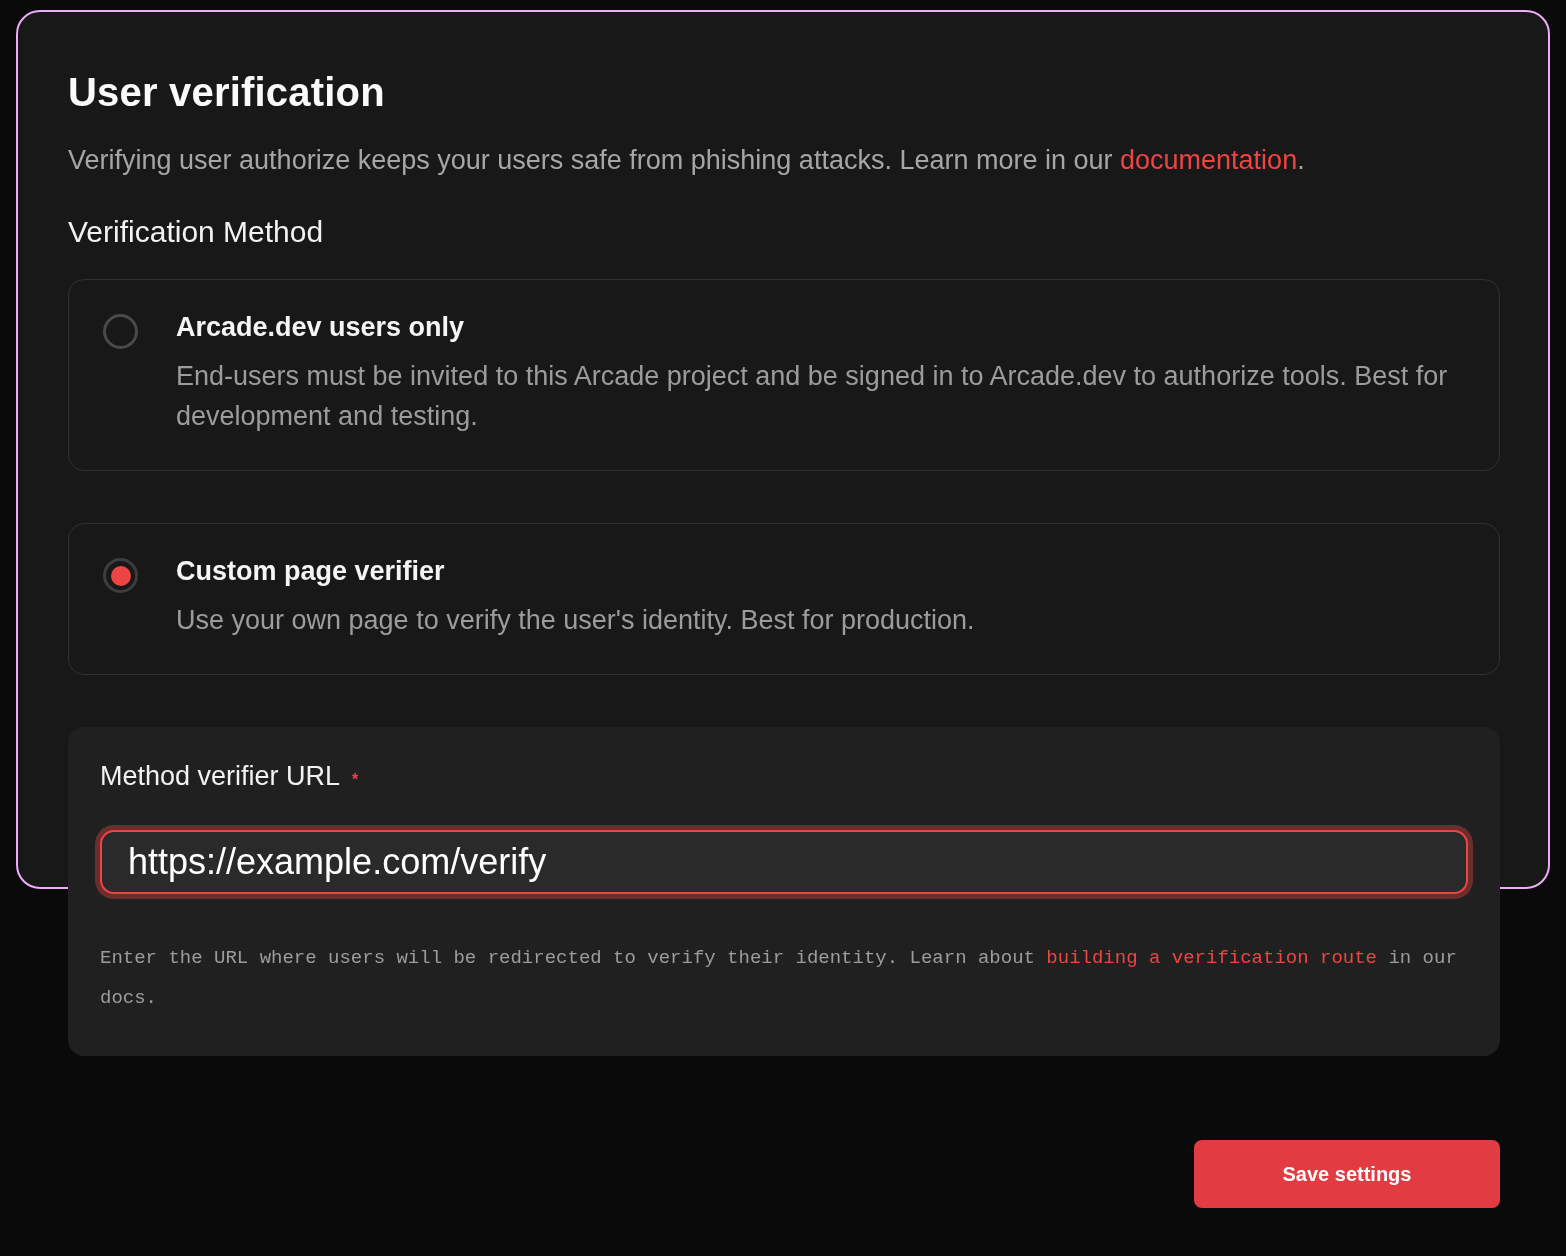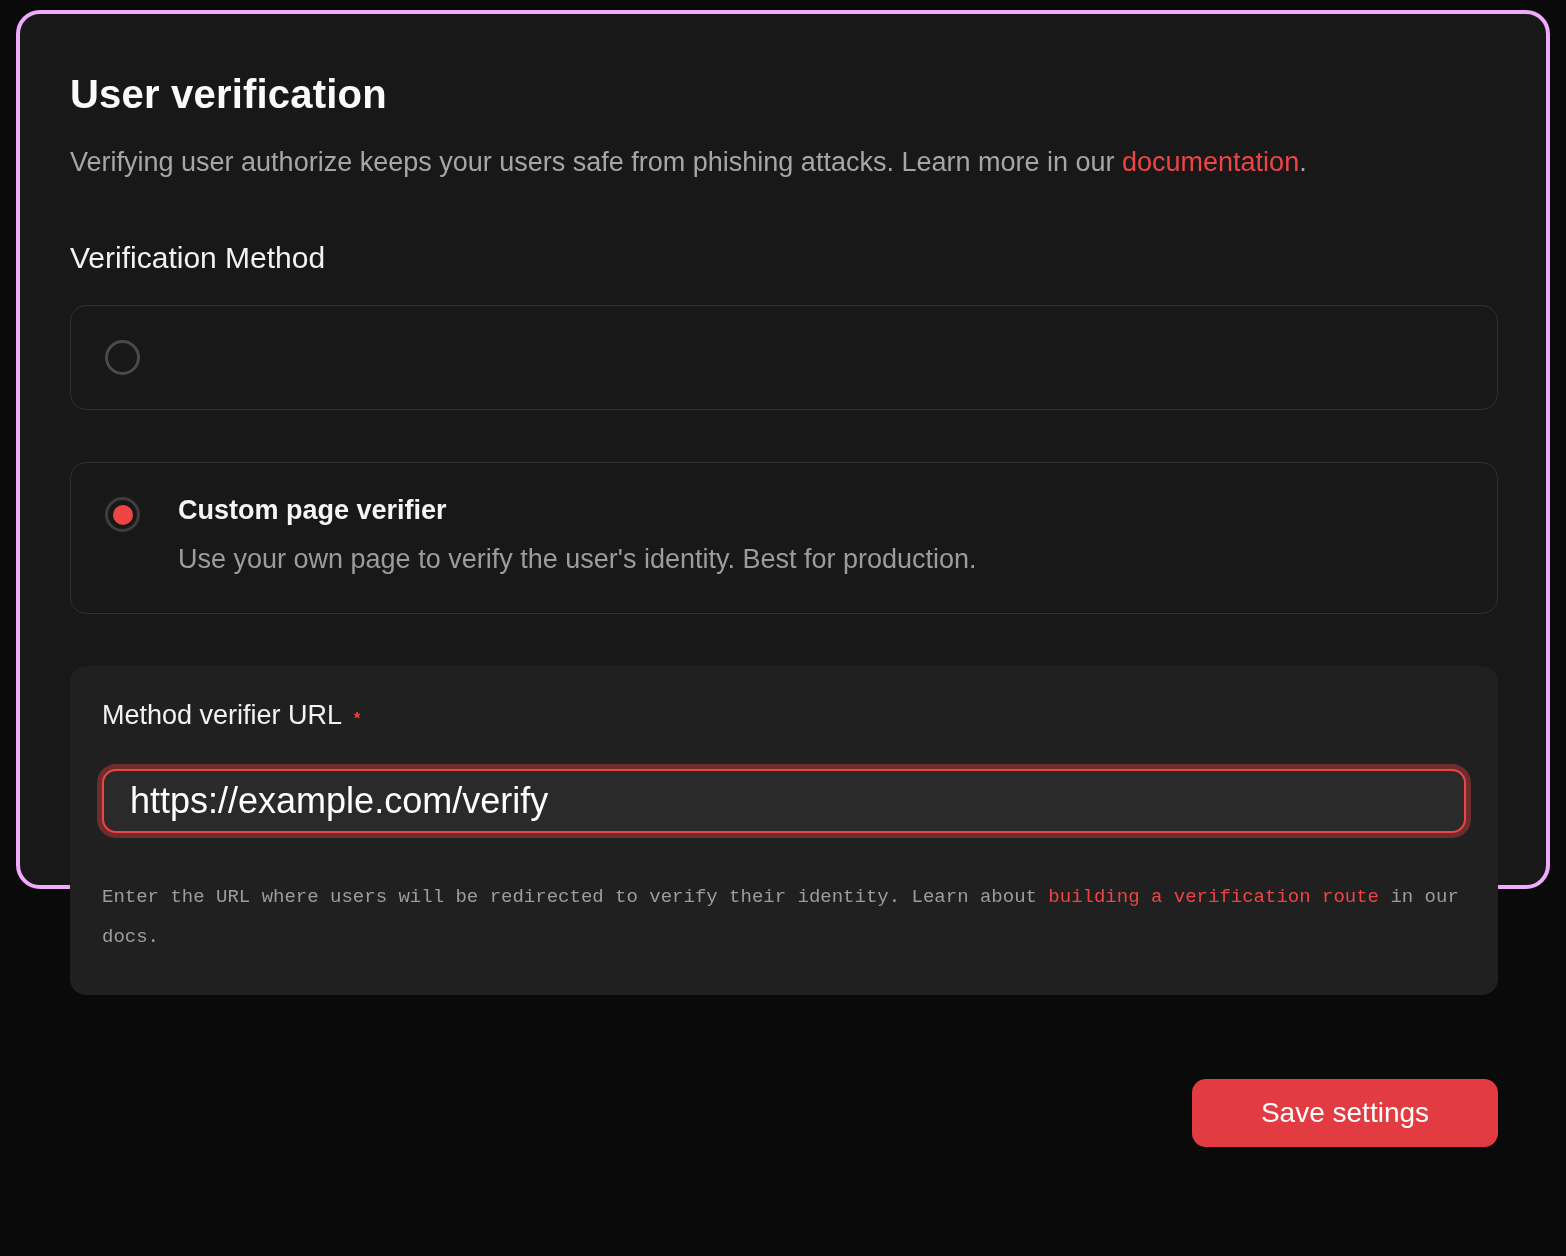--- a/index.html
+++ b/index.html
@@ -7,21 +7,21 @@
     width: 1566px; height: 1256px;
     background: #0a0a0a;
     font-family: "Liberation Sans", sans-serif;
     overflow: hidden;
   }
   .panel {
     position: absolute;
     left: 16px; top: 10px;
     width: 1534px; height: 879px;
     background: #181818;
-    border: 4px solid #f0abfc;
+    border: 2px solid #f0abfc;
     border-radius: 24px;
     padding: 58px 48px 38px 50px;
   }
   .page-title {
     font-size: 40px;
     font-weight: 700;
     color: #fafafa;
     letter-spacing: 0.2px;
   }
   .subtitle {
@@ -29,21 +29,21 @@
     font-size: 27px;
     color: #a6a6a6;
     line-height: 38px;
   }
   a.red-link {
     color: #ef4444;
     text-decoration: none;
     cursor: pointer;
   }
   .section-heading {
-    margin-top: 60px;
+    margin-top: 36px;
     font-size: 30px;
     font-weight: 500;
     color: #f2f2f2;
   }
   .option-card {
     margin-top: 30px;
     border: 1px solid #303030;
     border-radius: 16px;
     padding: 30px 34px 34px 34px;
     display: flex;
@@ -123,45 +123,49 @@
   }
   .footer-row {
     margin-top: 84px;
     display: flex;
     justify-content: flex-end;
   }
   .save-button {
     width: 306px;
     height: 68px;
     border: none;
-    border-radius: 14px;
+    border-radius: 8px;
     background: #e23c42;
     color: #ffffff;
     font-family: "Liberation Sans", sans-serif;
-    font-size: 28px;
-    font-weight: 400;
+    font-size: 20px;
+    font-weight: 700;
     cursor: pointer;
   }
 </style>
 </head>
 <body>
 
 <div class="panel">
 
   <h1 class="page-title">User verification</h1>
 
   <p class="subtitle">
     <span>Verifying user authorize keeps your users safe from phishing attacks. Learn more in our </span><a class="red-link">documentation</a><span>.</span>
   </p>
 
   <h2 class="section-heading">Verification Method</h2>
 
   <div class="option-card">
     <div class="radio">
       
+    </div>
+    <div>
+      <div class="option-title">Arcade.dev users only</div>
+      <div class="option-desc">End-users must be invited to this Arcade project and be signed in to Arcade.dev to authorize tools. Best for development and testing.</div>
     </div>
   </div>
 
   <div class="option-card">
     <div class="radio selected">
       <div class="dot"></div>
     </div>
     <div>
       <div class="option-title">Custom page verifier</div>
       <div class="option-desc">Use your own page to verify the user's identity. Best for production.</div>

